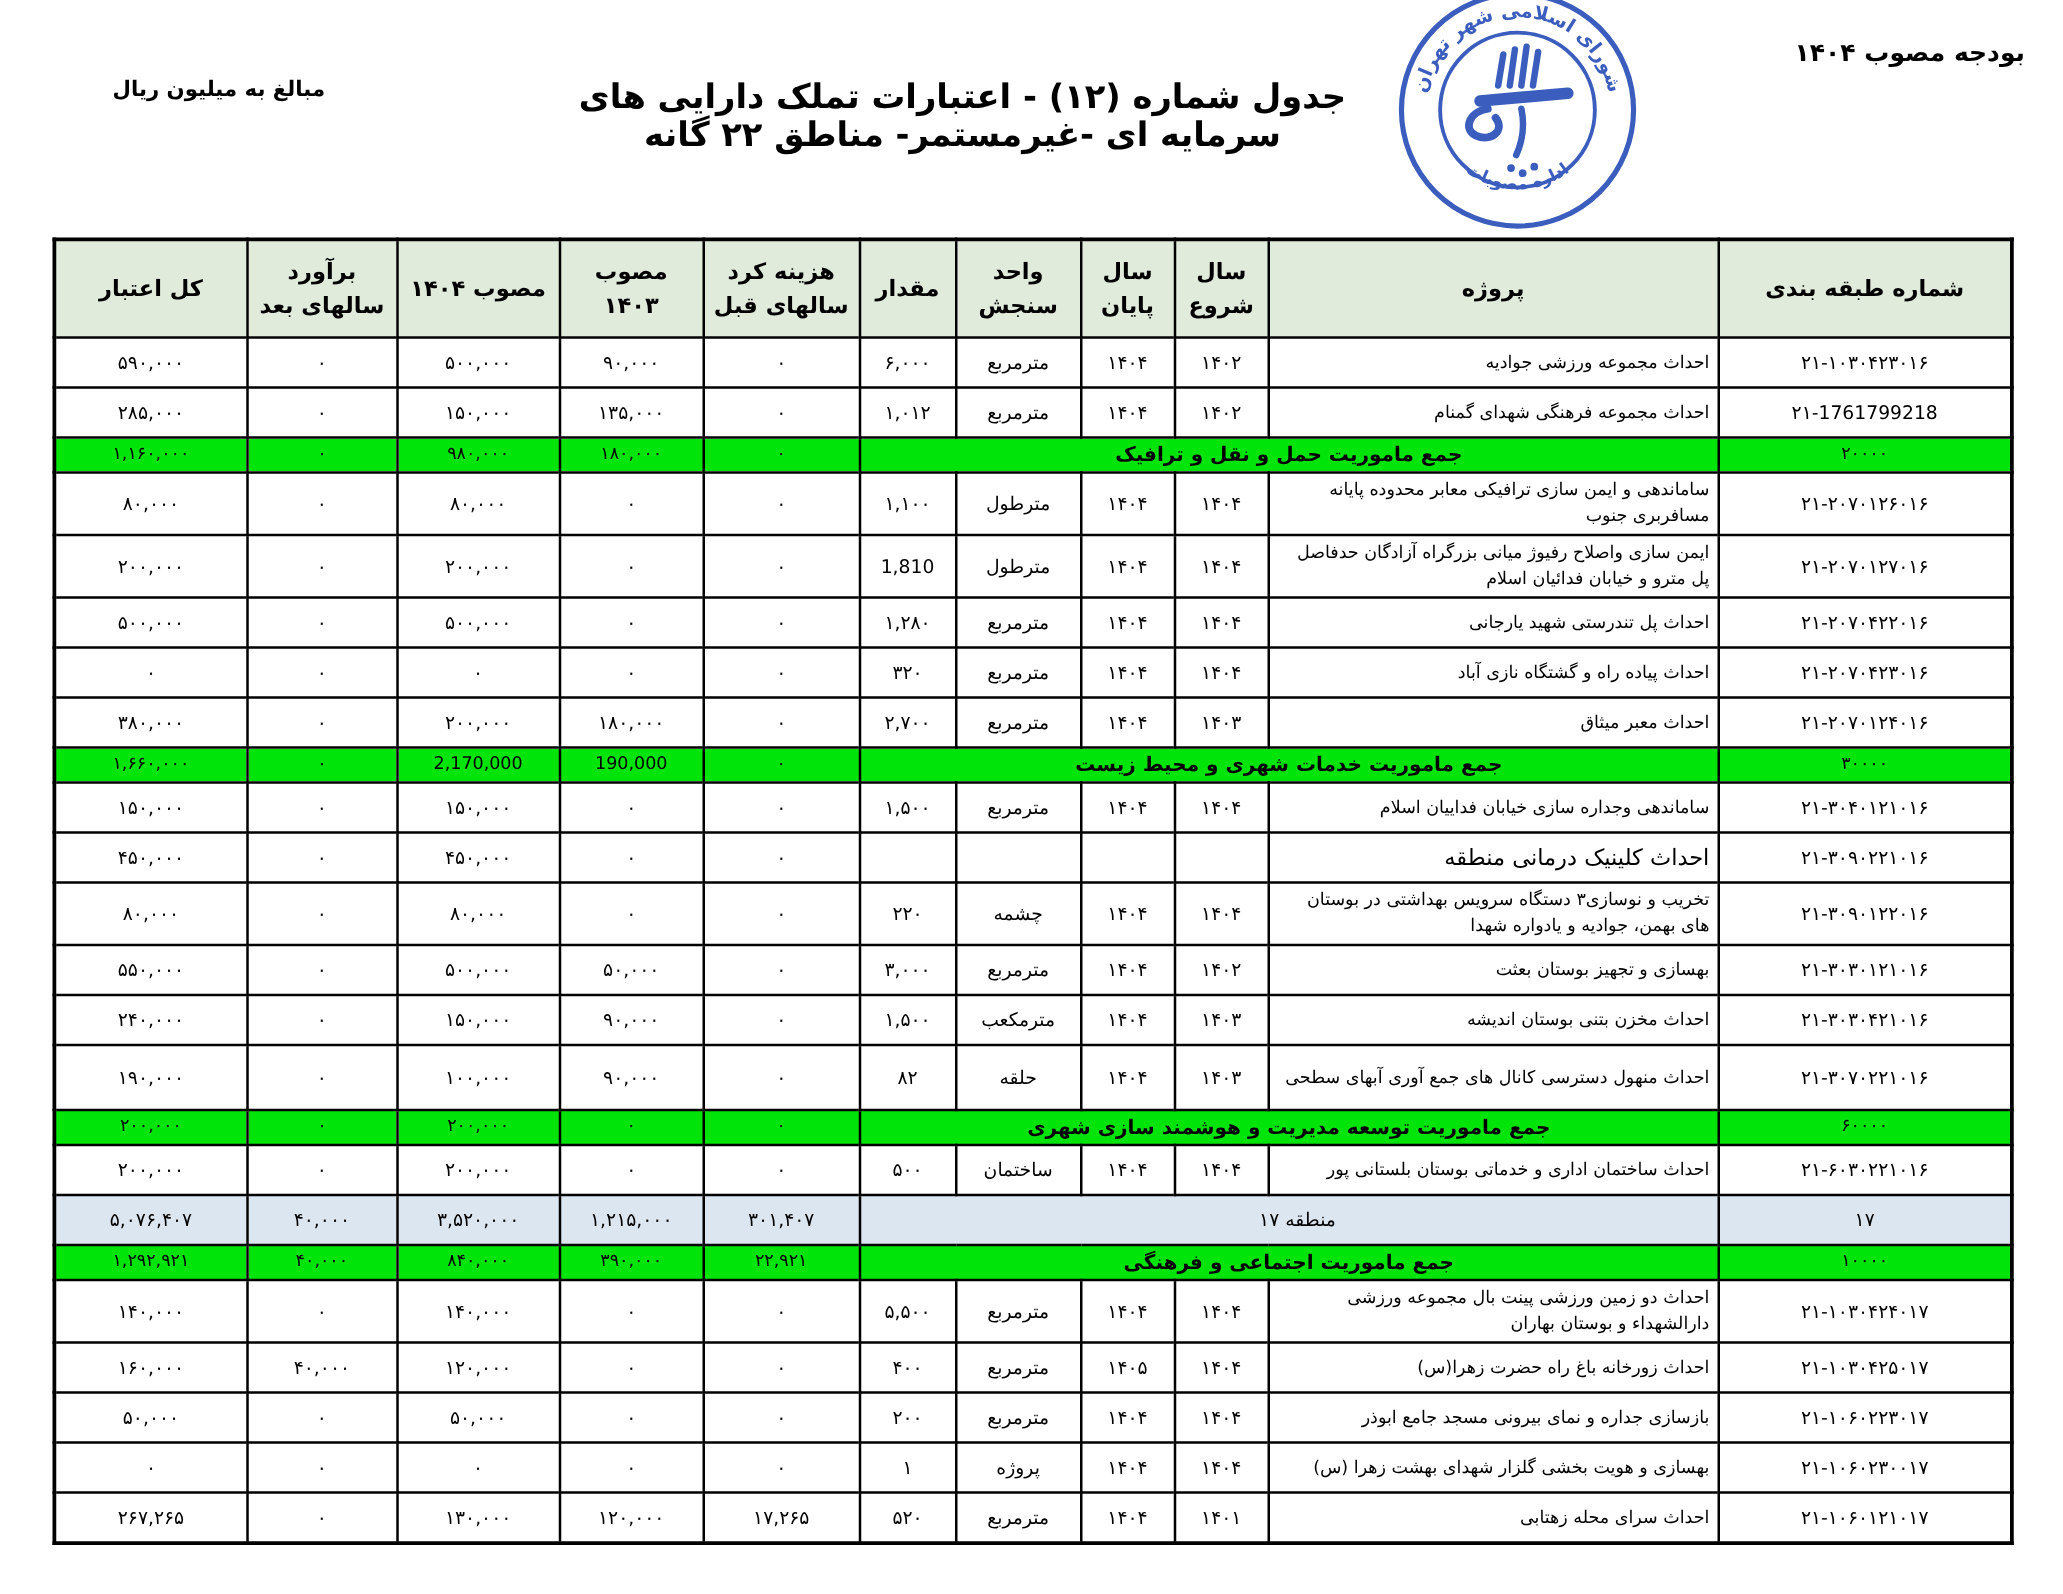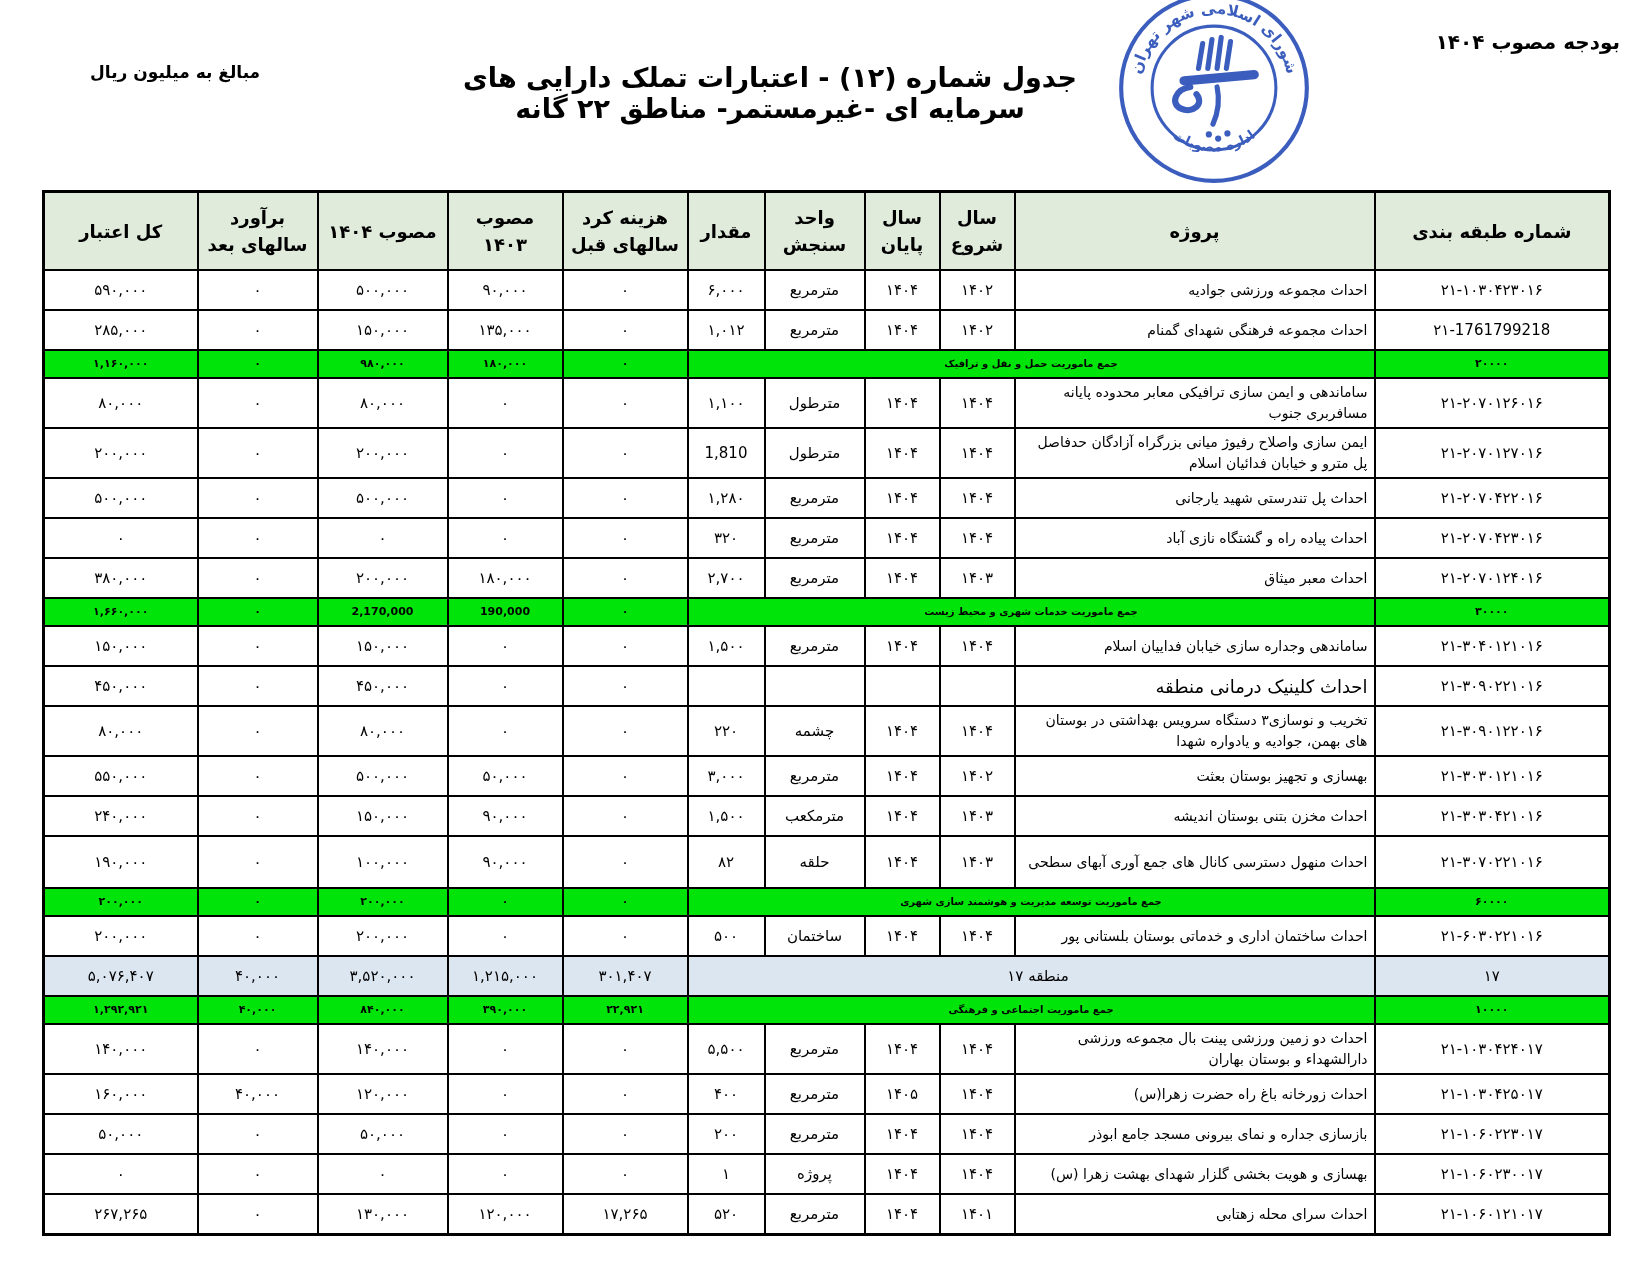--- a/index.html
+++ b/index.html
@@ -12,22 +12,22 @@
   .top-left-label{position:absolute;top:62px;left:90px;width:220px;font-size:17px;font-weight:bold;text-align:left;direction:rtl;}
   .seal{position:absolute;top:-10px;left:1116px;width:196px;height:196px;opacity:.92;}
 
   
   table.budget{position:absolute;top:190px;left:42px;width:1566px;border-collapse:collapse;table-layout:fixed;background:#fff;border:3px solid #000;direction:rtl;}
   th,td{border:2px solid #000;overflow:hidden;}
   thead th{background:#e0ebdc;font-weight:bold;font-size:18px;height:72px;padding:2px 6px;text-align:center;line-height:1.5;}
   tbody td{font-size:15px;text-align:center;vertical-align:middle;padding:3px 6px;height:32px;line-height:1.4;}
   td.pname{text-align:right;font-size:14px;line-height:1.5;padding-right:6px;}
   td.pname.large{font-size:18px;}
-  tr.mission td{background:#00e40a;height:24px;font-size:11px;padding:1px 6px;font-weight:bold;}
-  tr.mission td.name-merged{font-weight:bold;font-size:10px;}
+  tr.mission td{background:#00e40a;height:24px;font-size:14px;padding:1px 6px;}
+  tr.mission td.name-merged{font-weight:bold;font-size:16px;}
   tr.region td{background:#dce6f1;height:32px;font-size:15px;}
   tr.region td.name-merged{font-size:15px;padding-left:20px;}
   td.code-cell{font-size:15px;}
 </style>
 </head>
 <body>
 
 <div class="page">
 
   <div class="top-right-label">بودجه مصوب ۱۴۰۴</div>

